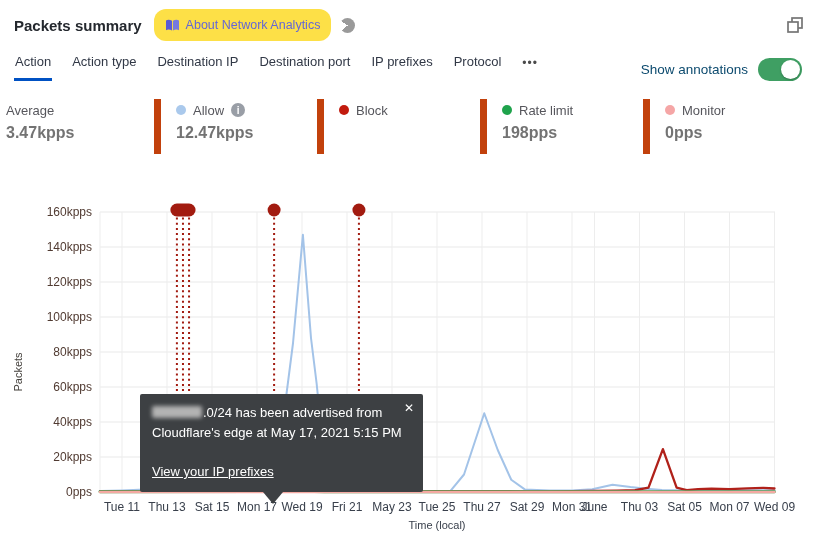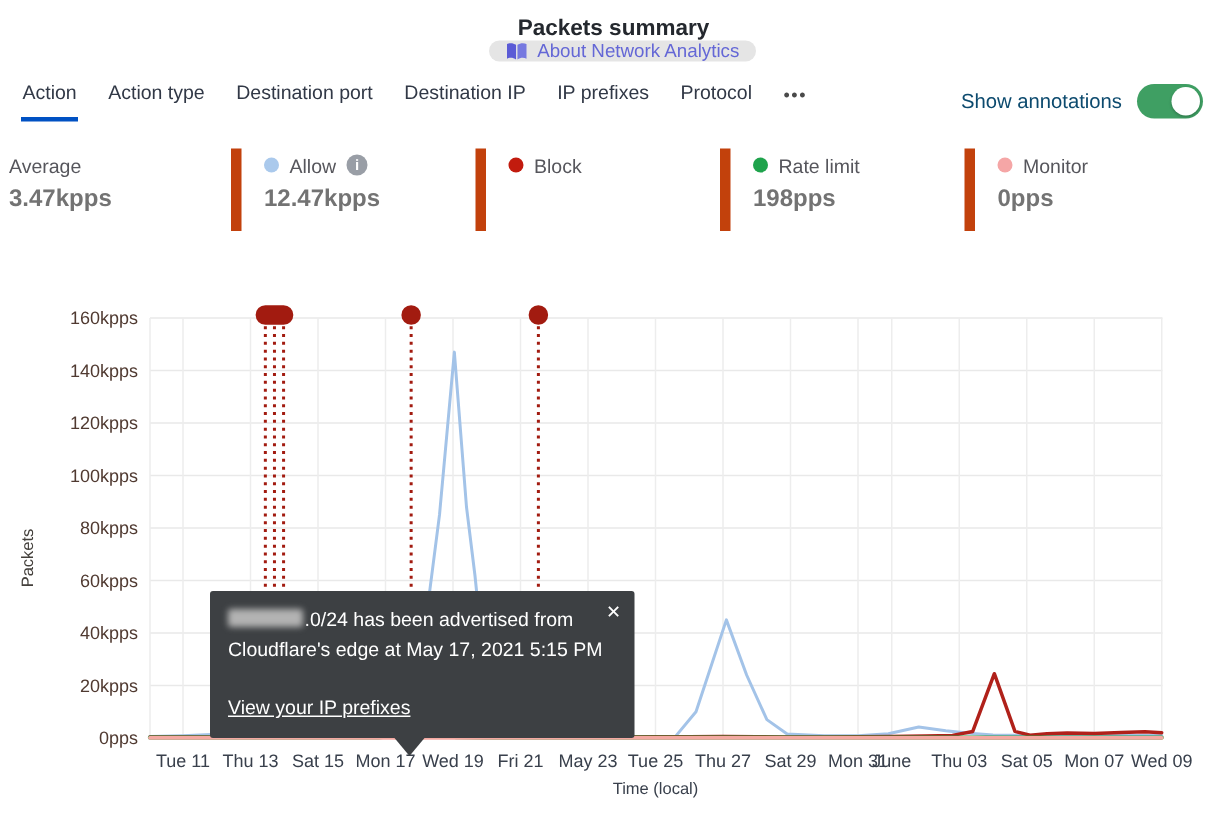--- a/index.html
+++ b/index.html
@@ -1,29 +1,29 @@
 <!DOCTYPE html>
 <html><head>
 <meta charset="utf-8">
 <style>
   html,body{margin:0;padding:0;background:#fff;}
   .app{position:relative;width:816px;height:545px;background:#fff;overflow:hidden;
        font-family:"Liberation Sans", sans-serif;color:#24282e;}
 
   
-  .header{position:absolute;top:10px;left:14px;right:12px;height:30px;display:flex;align-items:center;flex-direction:column;}
+  .header{position:absolute;top:10px;left:14px;right:12px;height:30px;display:flex;align-items:center;}
   .page-title{font-size:15px;font-weight:bold;color:#24282e;}
   .badge{margin-left:12px;display:inline-flex;align-items:center;gap:6px;height:32px;
-         padding:0 11px;border-radius:12px;background:#e5e5e5;color:#6467d6;font-size:12.5px;cursor:pointer;}
+         padding:0 11px;border-radius:12px;background:#fde047;color:#6467d6;font-size:12.5px;cursor:pointer;}
   .beacon{margin-left:9px;width:15px;height:15px;border-radius:50%;
           background:conic-gradient(from 228deg,#ffffff 0 78deg,#9a9a9a 78deg 360deg);}
   .expand-btn{margin-left:auto;width:18px;height:18px;cursor:pointer;}
 
   
-  .tabrow{position:absolute;top:48px;left:14px;right:14px;display:flex;align-items:center;}
+  .tabrow{position:absolute;top:48px;left:14px;right:14px;display:flex;align-items:flex-end;}
   .tab{font-size:13px;color:#313846;margin-right:19px;padding:6px 1px 8px;cursor:pointer;border-bottom:3px solid transparent;}
   .tab.active{border-bottom-color:#0051c3;}
   .tab.more{color:#4a4a4a;letter-spacing:1px;font-size:12px;padding-top:8px;}
   .toggle-wrap{margin-left:auto;display:flex;align-items:center;gap:10px;padding-top:5px;
                font-size:13.5px;color:#0c4a6e;}
   .toggle{width:44px;height:23px;border-radius:12px;background:#3f9f63;position:relative;cursor:pointer;}
   .knob{position:absolute;right:2px;top:2px;width:19px;height:19px;border-radius:50%;background:#fff;
         box-shadow:0 1px 2px rgba(0,0,0,.25);}
 
   
@@ -67,22 +67,22 @@
     <svg class="expand-btn" viewBox="0 0 18 18">
       <rect x="6" y="2" width="10" height="10" fill="none" stroke="#757575" stroke-width="1.7"></rect>
       <rect x="2" y="6" width="10" height="10" fill="#ffffff" stroke="#757575" stroke-width="1.7"></rect>
     </svg>
   </div>
 
   <div class="tabrow">
     <div style="display:flex" id="tab-bar">
         <div class="tab active">Action</div>
         <div class="tab">Action type</div>
+        <div class="tab">Destination IP</div>
         <div class="tab">Destination port</div>
-        <div class="tab">Destination IP</div>
         <div class="tab">IP prefixes</div>
         <div class="tab">Protocol</div>
         <div class="tab more">•••</div>
       </div>
     <div class="toggle-wrap">
       <span>Show annotations</span>
       <div class="toggle">
           <div class="knob"></div>
         </div>
     </div>

